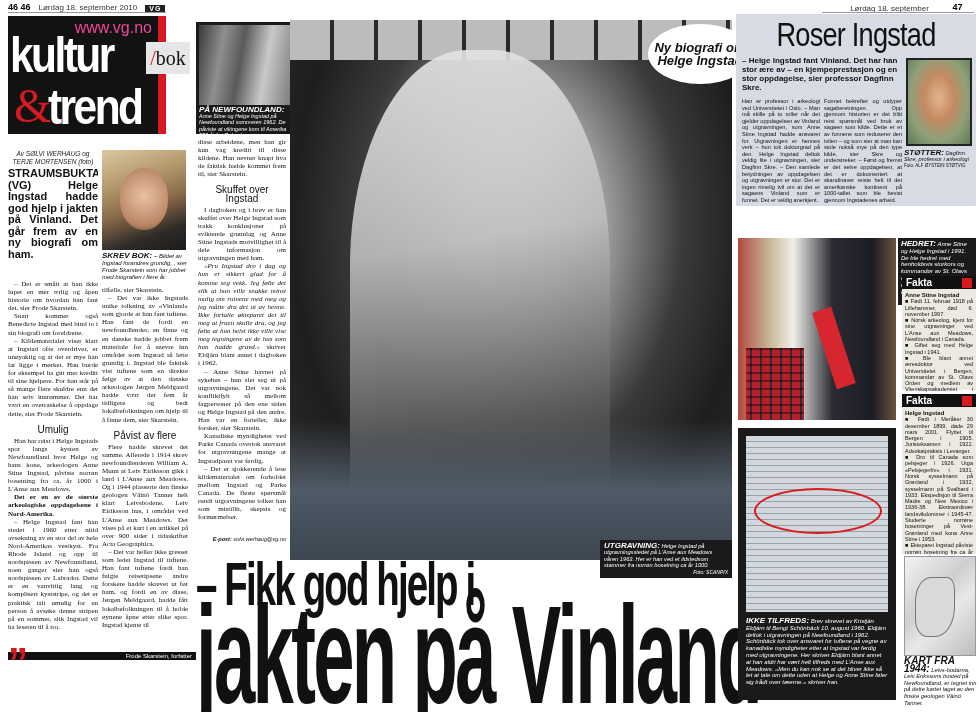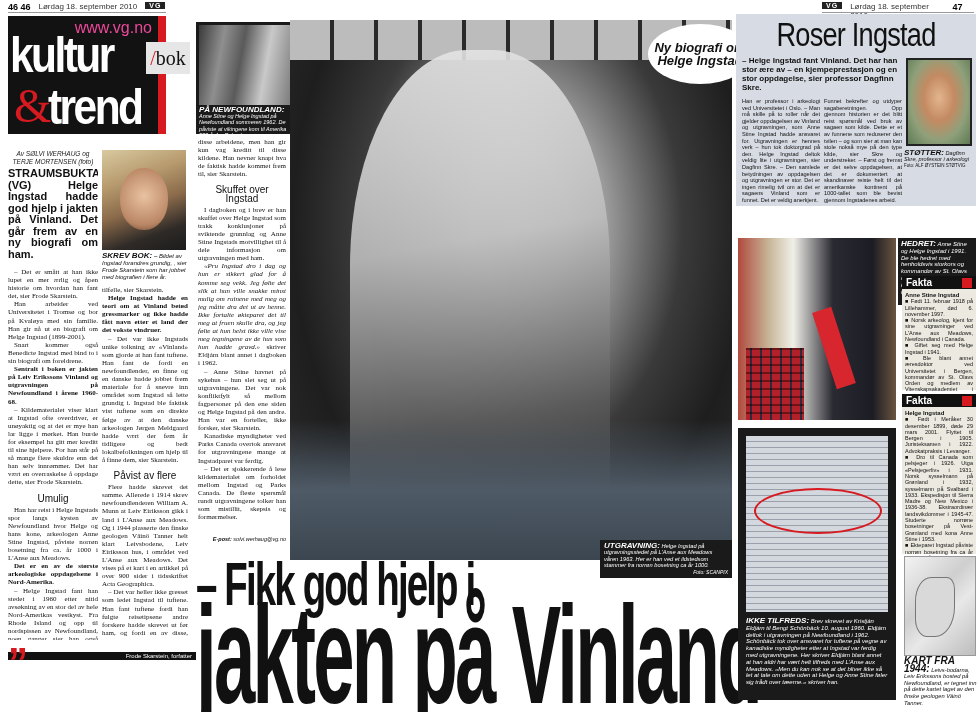--- a/index.html
+++ b/index.html
@@ -1,38 +1,38 @@
 <!DOCTYPE html>
 <html><head>
 <meta charset="utf-8">
 <style>
 *{box-sizing:border-box;margin:0;padding:0}
 body{width:979px;height:712px;background:#fff;position:relative;overflow:hidden;font-family:"Liberation Serif",serif;color:#111}
 .abs{position:absolute}
-.folio{font-family:"Liberation Sans",sans-serif;font-size:8px;color:#333;display:flex;align-items:flex-start;gap:8px}
+.folio{font-family:"Liberation Sans",sans-serif;font-size:8px;color:#333;display:flex;align-items:flex-end;gap:8px}
 .folio b{font-size:9px;color:#000}
 .vgbox{background:#222;color:#fff;font-weight:bold;font-size:7px;padding:0 4px;letter-spacing:1px}
 .rule{border-bottom:1px solid #999}
 
 .mast{left:8px;top:16px;width:158px;height:118px;background:#121212;overflow:hidden}
 .mast .redbar{position:absolute;right:0;top:0;width:8px;height:118px;background:#d71920}
 .mast .url{position:absolute;right:14px;top:3px;color:#ec4899;font-family:"Liberation Sans",sans-serif;font-size:16px}
 .mast .kultur{position:absolute;left:2px;top:14px;color:#fff;font-family:"Liberation Sans",sans-serif;font-weight:bold;font-size:50px;letter-spacing:-3px;line-height:50px;transform:scaleX(.85);transform-origin:left}
 .mast .amp{position:absolute;left:6px;top:66px;color:#d71920;font-family:"Liberation Serif",serif;font-size:48px;line-height:48px}
 .mast .trend{position:absolute;left:40px;top:66px;color:#fff;font-family:"Liberation Sans",sans-serif;font-weight:bold;font-size:50px;letter-spacing:-3px;line-height:50px;transform:scaleX(.85);transform-origin:left}
 .bokbox{left:146px;top:42px;width:44px;height:32px;background:#e6e6e6;font-family:"Liberation Serif",serif;font-size:20px;display:flex;align-items:center;justify-content:center}
 .bokbox .slash{color:#d71920}
 
 .col{font-size:7px;line-height:8.1px;text-align:justify;overflow:hidden}
 .col p{text-indent:6px}
 .col p.bold{font-weight:bold}
 .col p.it{font-style:italic}
 .col h4{font-family:"Liberation Sans",sans-serif;font-size:10px;font-weight:normal;text-align:center;margin:8px 0 3px}
 .byline{font-family:"Liberation Sans",sans-serif;font-style:italic;font-size:6.5px;line-height:7.5px;color:#222}
-.ingress{font-family:"Liberation Sans",sans-serif;font-weight:bold;font-size:11px;line-height:11.5px;margin:3px 0 8px}
+.ingress{font-family:"Liberation Sans",sans-serif;font-weight:bold;font-size:11px;line-height:11.5px;margin:3px 0 20px}
 .photo{overflow:hidden}
 .cap{font-family:"Liberation Sans",sans-serif;font-style:italic;font-size:6px;line-height:7px}
 .cap b{font-weight:900;font-size:8px;text-transform:uppercase}
 .credit{font-family:"Liberation Sans",sans-serif;font-size:5px;text-align:right}
 
 .hl1{left:196px;top:556px;font-family:"Liberation Sans",sans-serif;font-weight:bold;font-size:62px;line-height:56px;letter-spacing:-3px;transform:scaleX(.62);transform-origin:left;white-space:nowrap;color:#111}
 .hl2{left:196px;top:596px;font-family:"Liberation Sans",sans-serif;font-weight:bold;font-size:140px;line-height:118px;letter-spacing:-5px;transform:scaleX(.53);transform-origin:left;white-space:nowrap;color:#111}
 
 .quote{left:8px;top:648px;width:188px}
 .quote .qmark{position:absolute;left:0;top:-6px;color:#d71920;font-family:"Liberation Sans",sans-serif;font-weight:bold;font-size:40px;line-height:40px}
@@ -80,42 +80,39 @@
     <span>bok</span>
 </div>
 
 <div class="abs col" style="left:8px;top:150px;width:90px;height:490px">
   <div class="byline" style="text-align:center">
     <div>Av SØLVI WERHAUG og</div>
     <div>TERJE MORTENSEN (foto)</div>
   </div>
   <div class="ingress">STRAUMSBUKTA (VG) Helge Ingstad hadde god hjelp i jakten på Vinland. Det går frem av en ny biografi om ham.</div>
   <p>– Det er smått at han ikke lupet en mer ærlig og åpen historie om hvordan han fant det, sier Frode Skarstein.</p>
-  <p>Han arbeider ved Universitetet i Tromsø og bor på Kvaløya med sin familie. Han gir nå ut en biografi om Helge Ingstad (1899-2001).</p>
   <p>Snart kommer også Benedicte Ingstad med bind to i sin biografi om foreldrene.</p>
-  <p class="bold">Sentralt i boken er jakten på Leiv Erikssons Vinland og utgravningen på Newfoundland i årene 1960-68.</p>
   <p>– Kildematerialet viser klart at Ingstad ofte overdriver, er unøyaktig og at det er mye han lar ligge i mørket. Han burde for eksempel ha gitt mer kreditt til sine hjelpere. For han står på så mange flere skuldre enn det han selv innrømmer. Det har vært en overraskelse å oppdage dette, sier Frode Skarstein.</p>
   <h4>Umulig</h4>
   <p>Han har reist i Helge Ingstads spor langs kysten av Newfoundland hvor Helge og hans kone, arkeologen Anne Stine Ingstad, påviste norrøn bosetning fra ca. år 1000 i L'Anse aux Meadows.</p>
   <p class="bold">Det er en av de største arkeologiske oppdagelsene i Nord-Amerika.</p>
   <p>– Helge Ingstad fant han stedet i 1960 etter nitid avsøkning av en stor del av hele Nord-Amerikas vestkyst. Fra Rhode Island og opp til nordspissen av Newfoundland, noen ganger sier han også nordspissen av Labrador. Dette er en vanvittig lang og komplisert kyststripe, og det er praktisk talt umulig for en person å avsøke denne stripen på en sommer, slik Ingstad vil ha leseren til å tro.</p>
 
 </div>
 
 <div class="abs photo" style="left:102px;top:150px;width:84px;height:100px;background:linear-gradient(160deg,#d9c9a0 0%,#b79a6e 30%,#8a6a4a 55%,#2e2a27 80%,#1c1c1c 100%)">
   <div style="position:absolute;left:18px;top:18px;width:48px;height:62px;border-radius:48%;background:radial-gradient(circle at 50% 45%,#e9c2a2,#b98664 70%,#5b3f2d)"></div>
 </div>
 <div class="abs cap" style="left:102px;top:252px;width:86px">
   <b>SKREV BOK:</b>
   <span>– Bildet av Ingstad forandres grundig, , sier Frode Skarstein som har jobbet med biografien i flere år.</span>
 </div>
 
 <div class="abs col" style="left:102px;top:286px;width:86px;height:352px">
   <p style="text-indent:0">tilfelle, sier Skarstein.</p>
-  <p class="bold">Helge Ingstad hadde en teori om at Vinland betød gressmarker og ikke hadde fått navn etter et land der det vokste vindruer.</p>
   <p>– Det var ikke Ingstads unike tolkning av «Vinland» som gjorde at han fant tuftene. Han fant de fordi en newfoundlender, en finne og en danske hadde jobbet frem materiale for å snevre inn området som Ingstad så lette grundig i. Ingstad ble faktisk vist tuftene som en direkte følge av at den danske arkeologen Jørgen Meldgaard hadde vært der fem år tidligere og bedt lokalbefolkningen om hjelp til å finne dem, sier Skarstein.</p>
   <h4>Påvist av flere</h4>
   <p>Flere hadde skrevet det samme. Allerede i 1914 skrev newfoundlenderen William A. Munn at Leiv Eiriksson gikk i land i L'Anse aux Meadows. Og i 1944 plasserte den finske geologen Väinö Tanner helt klart Leivsbodene, Leiv Eiriksson hus, i området ved L'Anse aux Meadows. Det vises på et kart i en artikkel på over 900 sider i tidsskriftet Acta Geographica.</p>
   <p>– Det var heller ikke gresset som ledet Ingstad til tuftene. Han fant tuftene fordi han fulgte reisetipsene andre forskere hadde skrevet ut før ham, og fordi en av disse, Jørgen Meldgaard, hadde fått lokalbefolkningen til å holde øynene åpne etter slike spor. Ingstad kjente til</p>
 </div>
 
 <div class="abs darkcap" style="left:196px;top:22px;width:98px;height:112px;padding:3px">
   <div class="photo" style="width:100%;height:80px;background:linear-gradient(100deg,#3a3a3a 0%,#8f8f8f 25%,#5a5a5a 45%,#c9c9c9 70%,#7a7a7a 100%)"></div>
   <div class="cap" style="color:#fff;margin-top:2px;font-size:5.5px;line-height:6.2px">
     <b>PÅ NEWFOUNDLAND:</b>

